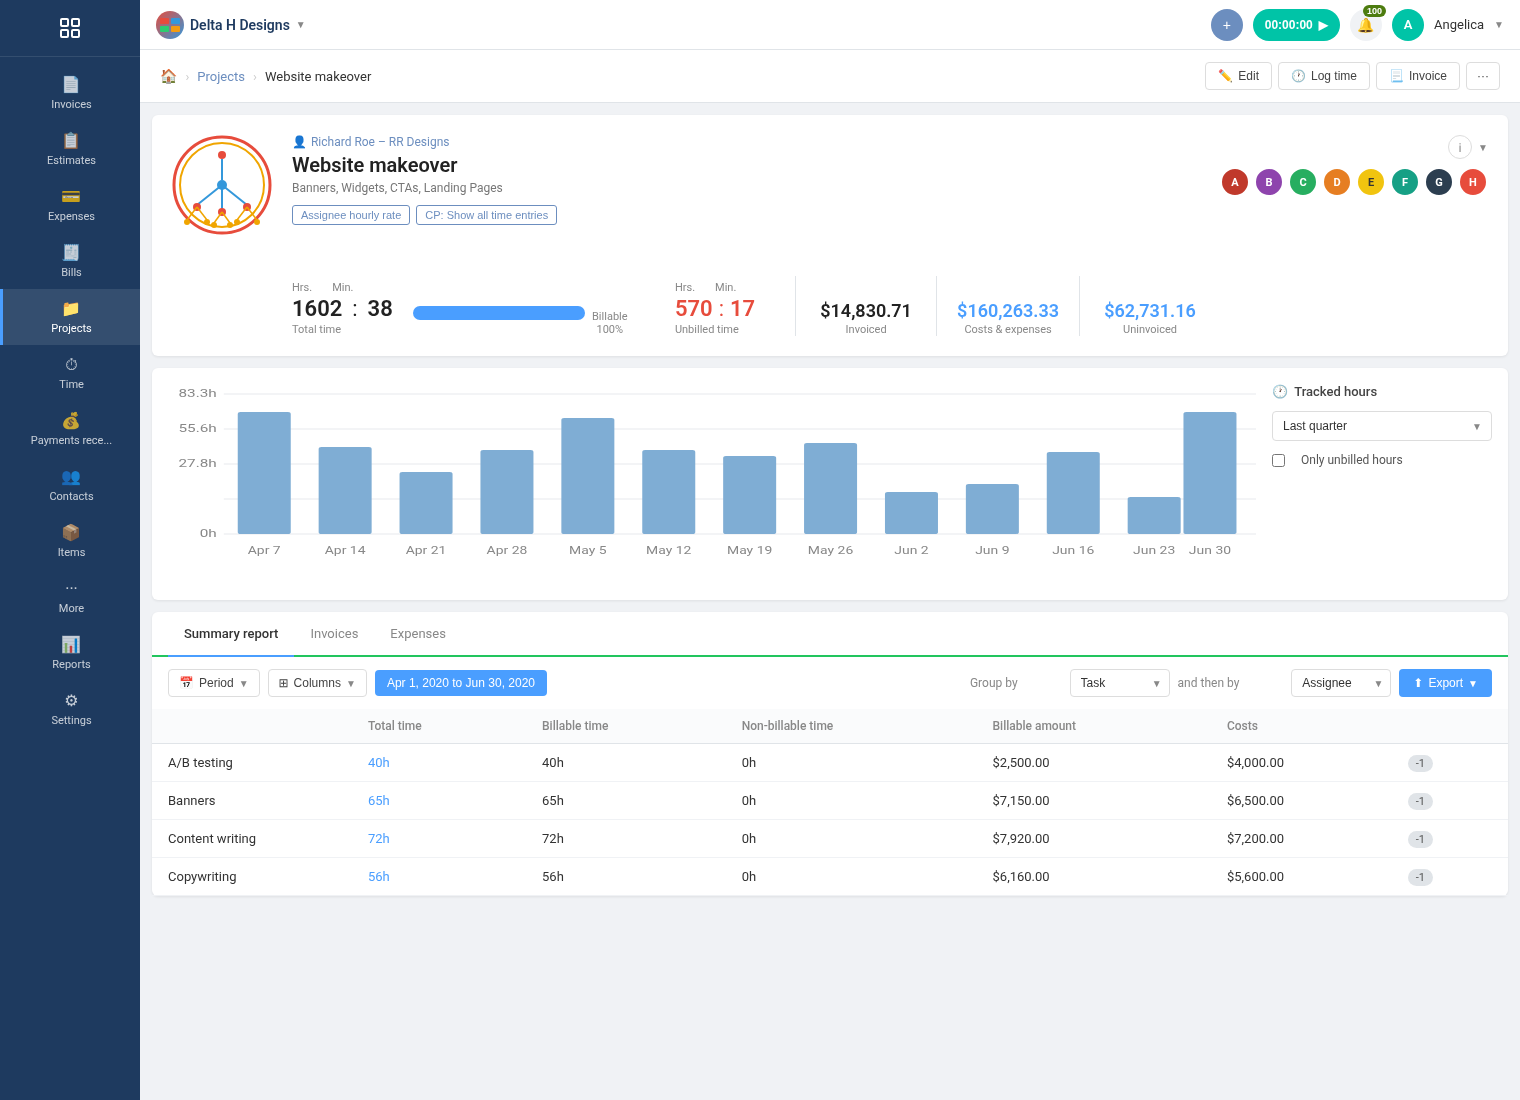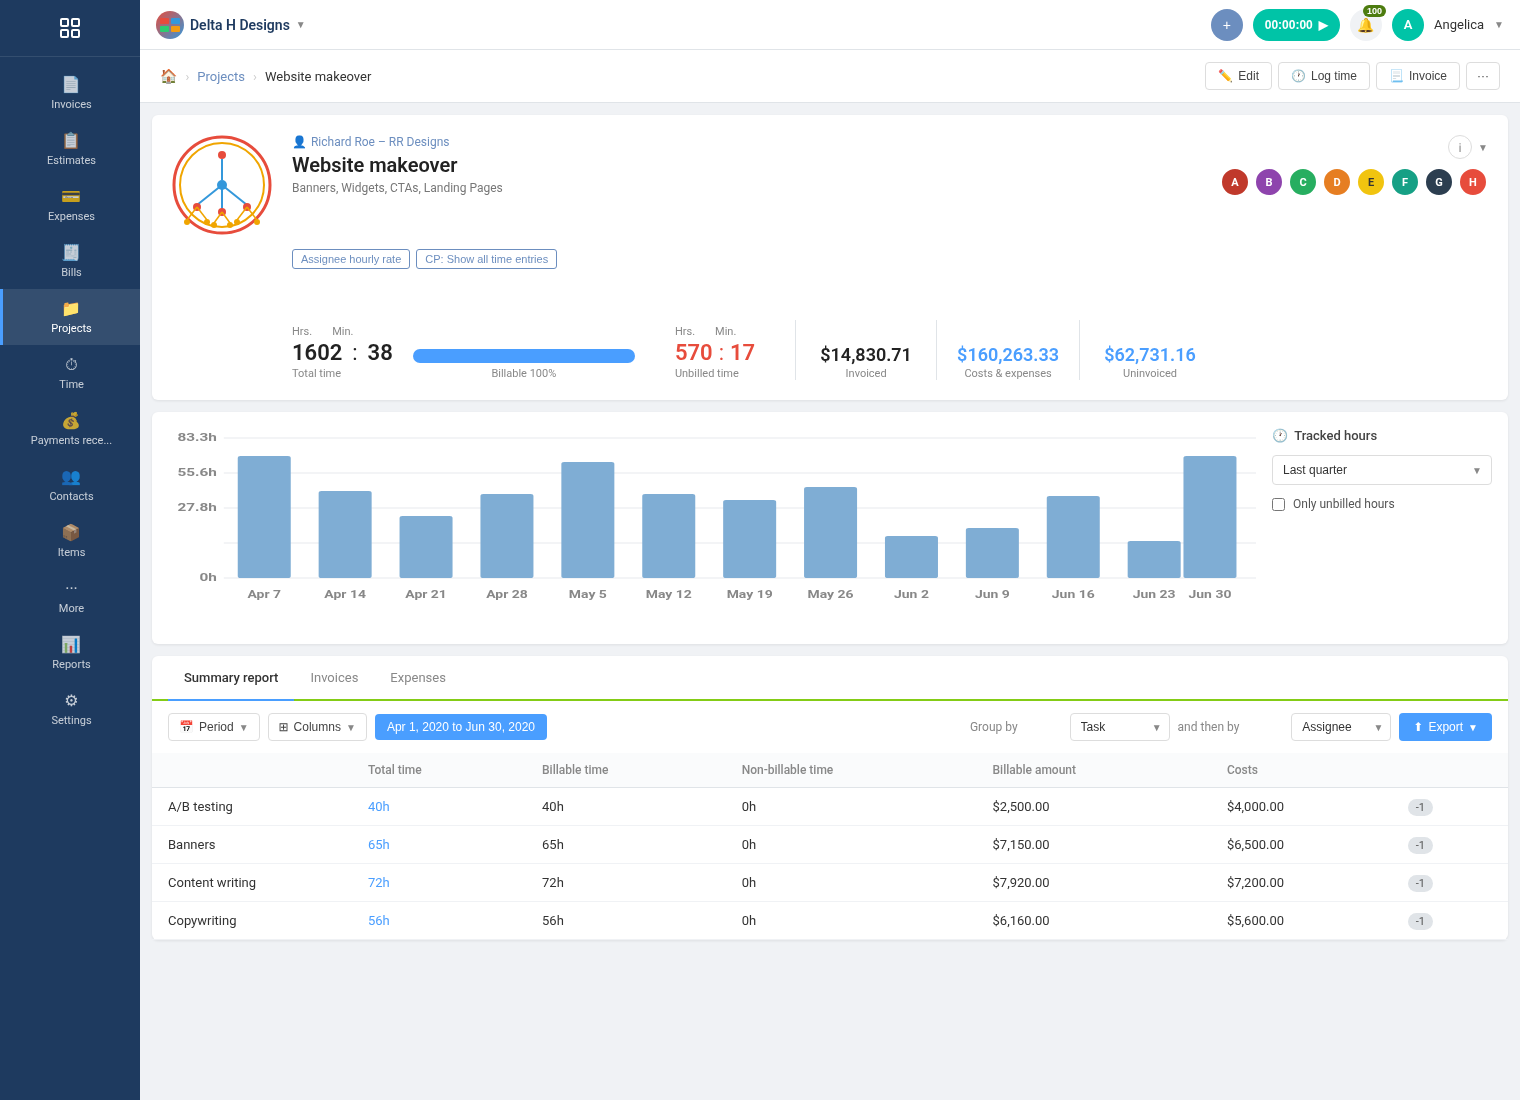--- a/index.html
+++ b/index.html
@@ -48,59 +48,59 @@
 
     
     .project-header { background: #fff; margin: 12px; border-radius: 6px; padding: 20px; box-shadow: 0 1px 3px rgba(0,0,0,0.08); display: flex; gap: 20px; align-items: flex-start; }
     .project-logo { width: 100px; height: 100px; flex-shrink: 0; }
     .project-logo svg { width: 100%; height: 100%; }
     .project-info { flex: 1; }
     .project-client { color: #6c8ebf; font-size: 12px; display: flex; align-items: center; gap: 4px; margin-bottom: 4px; cursor: pointer; }
     .project-name { font-size: 20px; font-weight: 600; color: #222; margin-bottom: 4px; }
     .project-desc { color: #777; font-size: 12px; margin-bottom: 10px; }
     .project-tags { display: flex; gap: 6px; margin-bottom: 16px; }
-    .tag-btn { border: 1px solid #6c8ebf; color: #6c8ebf; background: #fff; padding: 3px 8px; border-radius: 3px; font-size: 11px; cursor: pointer; margin-top: 44px; }
+    .tag-btn { border: 1px solid #6c8ebf; color: #6c8ebf; background: #fff; padding: 3px 8px; border-radius: 3px; font-size: 11px; cursor: pointer; }
     .project-stats { display: flex; gap: 0; align-items: flex-end; margin-top: 8px; }
     .stat-time { display: flex; flex-direction: column; }
     .stat-label-row { display: flex; gap: 20px; font-size: 11px; color: #888; margin-bottom: 2px; margin-top: 40px; }
     .stat-value-row { display: flex; gap: 8px; align-items: baseline; }
     .stat-big { font-size: 22px; font-weight: 600; color: #222; }
     .stat-colon { font-size: 22px; color: #222; margin: 0 2px; }
     .stat-total-label { font-size: 11px; color: #888; margin-top: 2px; }
-    .progress-bar-wrap { margin: 0 20px; flex: 1; display: flex; flex-direction: column; justify-content: center; }
+    .progress-bar-wrap { margin: 0 20px; flex: 1; display: flex; flex-direction: row; justify-content: center; }
     .progress-bar { height: 14px; background: #4a9eff; border-radius: 7px; width: 100%; }
     .progress-label { font-size: 11px; color: #888; margin-top: 4px; text-align: center; }
     .stat-unbilled { display: flex; flex-direction: column; margin: 0 20px; }
     .stat-unbilled-val { display: flex; align-items: flex-start; gap: 4px; }
     .stat-unbilled-num { font-size: 22px; font-weight: 600; color: #e74c3c; }
     .stat-divider { width: 1px; background: #e0e4e8; margin: 0 20px; height: 60px; }
     .stat-money { display: flex; flex-direction: column; align-items: center; min-width: 100px; }
     .stat-money-label { font-size: 11px; color: #888; margin-top: 2px; }
     .stat-money-val { font-size: 18px; font-weight: 600; }
     .stat-money-val.black { color: #222; }
     .stat-money-val.blue { color: #4a9eff; }
     .project-header-right { display: flex; flex-direction: column; align-items: flex-end; gap: 8px; }
     .team-avatars { display: flex; gap: 4px; }
     .info-btn { width: 24px; height: 24px; border-radius: 50%; background: #fff; border: 1px solid #ddd; color: #888; font-size: 12px; cursor: pointer; display: flex; align-items: center; justify-content: center; }
 
     
     .chart-section { background: #fff; margin: 0 12px 12px; border-radius: 6px; padding: 16px; box-shadow: 0 1px 3px rgba(0,0,0,0.08); display: flex; gap: 16px; }
-    .chart-main { flex: 1; font-weight: bold; }
+    .chart-main { flex: 1; }
     .chart-container { position: relative; height: 200px; }
     .chart-svg { width: 100%; height: 200px; }
     .chart-sidebar { width: 220px; flex-shrink: 0; }
     .chart-title { font-size: 13px; color: #444; font-weight: 500; margin-bottom: 12px; display: flex; align-items: center; gap: 6px; }
     .select-field { width: 100%; padding: 7px 10px; border: 1px solid #ddd; border-radius: 4px; font-size: 12px; color: #333; cursor: pointer; background: #fff; appearance: none; }
-    .checkbox-row { display: flex; align-items: center; gap: 8px; margin-top: 12px; }
+    .checkbox-row { display: flex; align-items: center; gap: 16px; margin-top: 12px; }
     .checkbox-row input { cursor: pointer; }
     .checkbox-row label { font-size: 12px; color: #555; cursor: pointer; }
 
     
     .report-section { background: #fff; margin: 0 12px 12px; border-radius: 6px; padding: 0; box-shadow: 0 1px 3px rgba(0,0,0,0.08); }
-    .report-tabs { display: flex; border-bottom: 2px solid #84cc16; padding: 0 16px; }
+    .report-tabs { display: flex; border-bottom: 2px solid #22c55e; padding: 0 16px; }
     .report-tab { padding: 14px 16px; font-size: 13px; color: #888; cursor: pointer; border-bottom: 2px solid transparent; margin-bottom: -2px; }
     .report-tab.active { color: #333; font-weight: 500; border-bottom-color: #4a9eff; }
     .report-toolbar { display: flex; align-items: center; gap: 8px; padding: 12px 16px; flex-wrap: wrap; }
     .report-toolbar-spacer { flex: 1; }
     .toolbar-btn { display: flex; align-items: center; gap: 5px; padding: 6px 10px; border: 1px solid #ddd; background: #fff; border-radius: 4px; cursor: pointer; font-size: 12px; color: #444; }
     .date-filter { background: #4a9eff; color: white; border: none; padding: 6px 12px; border-radius: 4px; font-size: 12px; cursor: pointer; }
     .group-by-label { font-size: 12px; color: #888; }
     .select-sm { padding: 6px 24px 6px 10px; border: 1px solid #ddd; border-radius: 4px; font-size: 12px; color: #333; cursor: pointer; background: #fff; appearance: none; min-width: 100px; margin-left: 44px; }
     .export-btn { background: #4a9eff; color: white; border: none; padding: 7px 14px; border-radius: 4px; cursor: pointer; font-size: 12px; display: flex; align-items: center; gap: 5px; }
     .report-table { width: 100%; border-collapse: collapse; }

